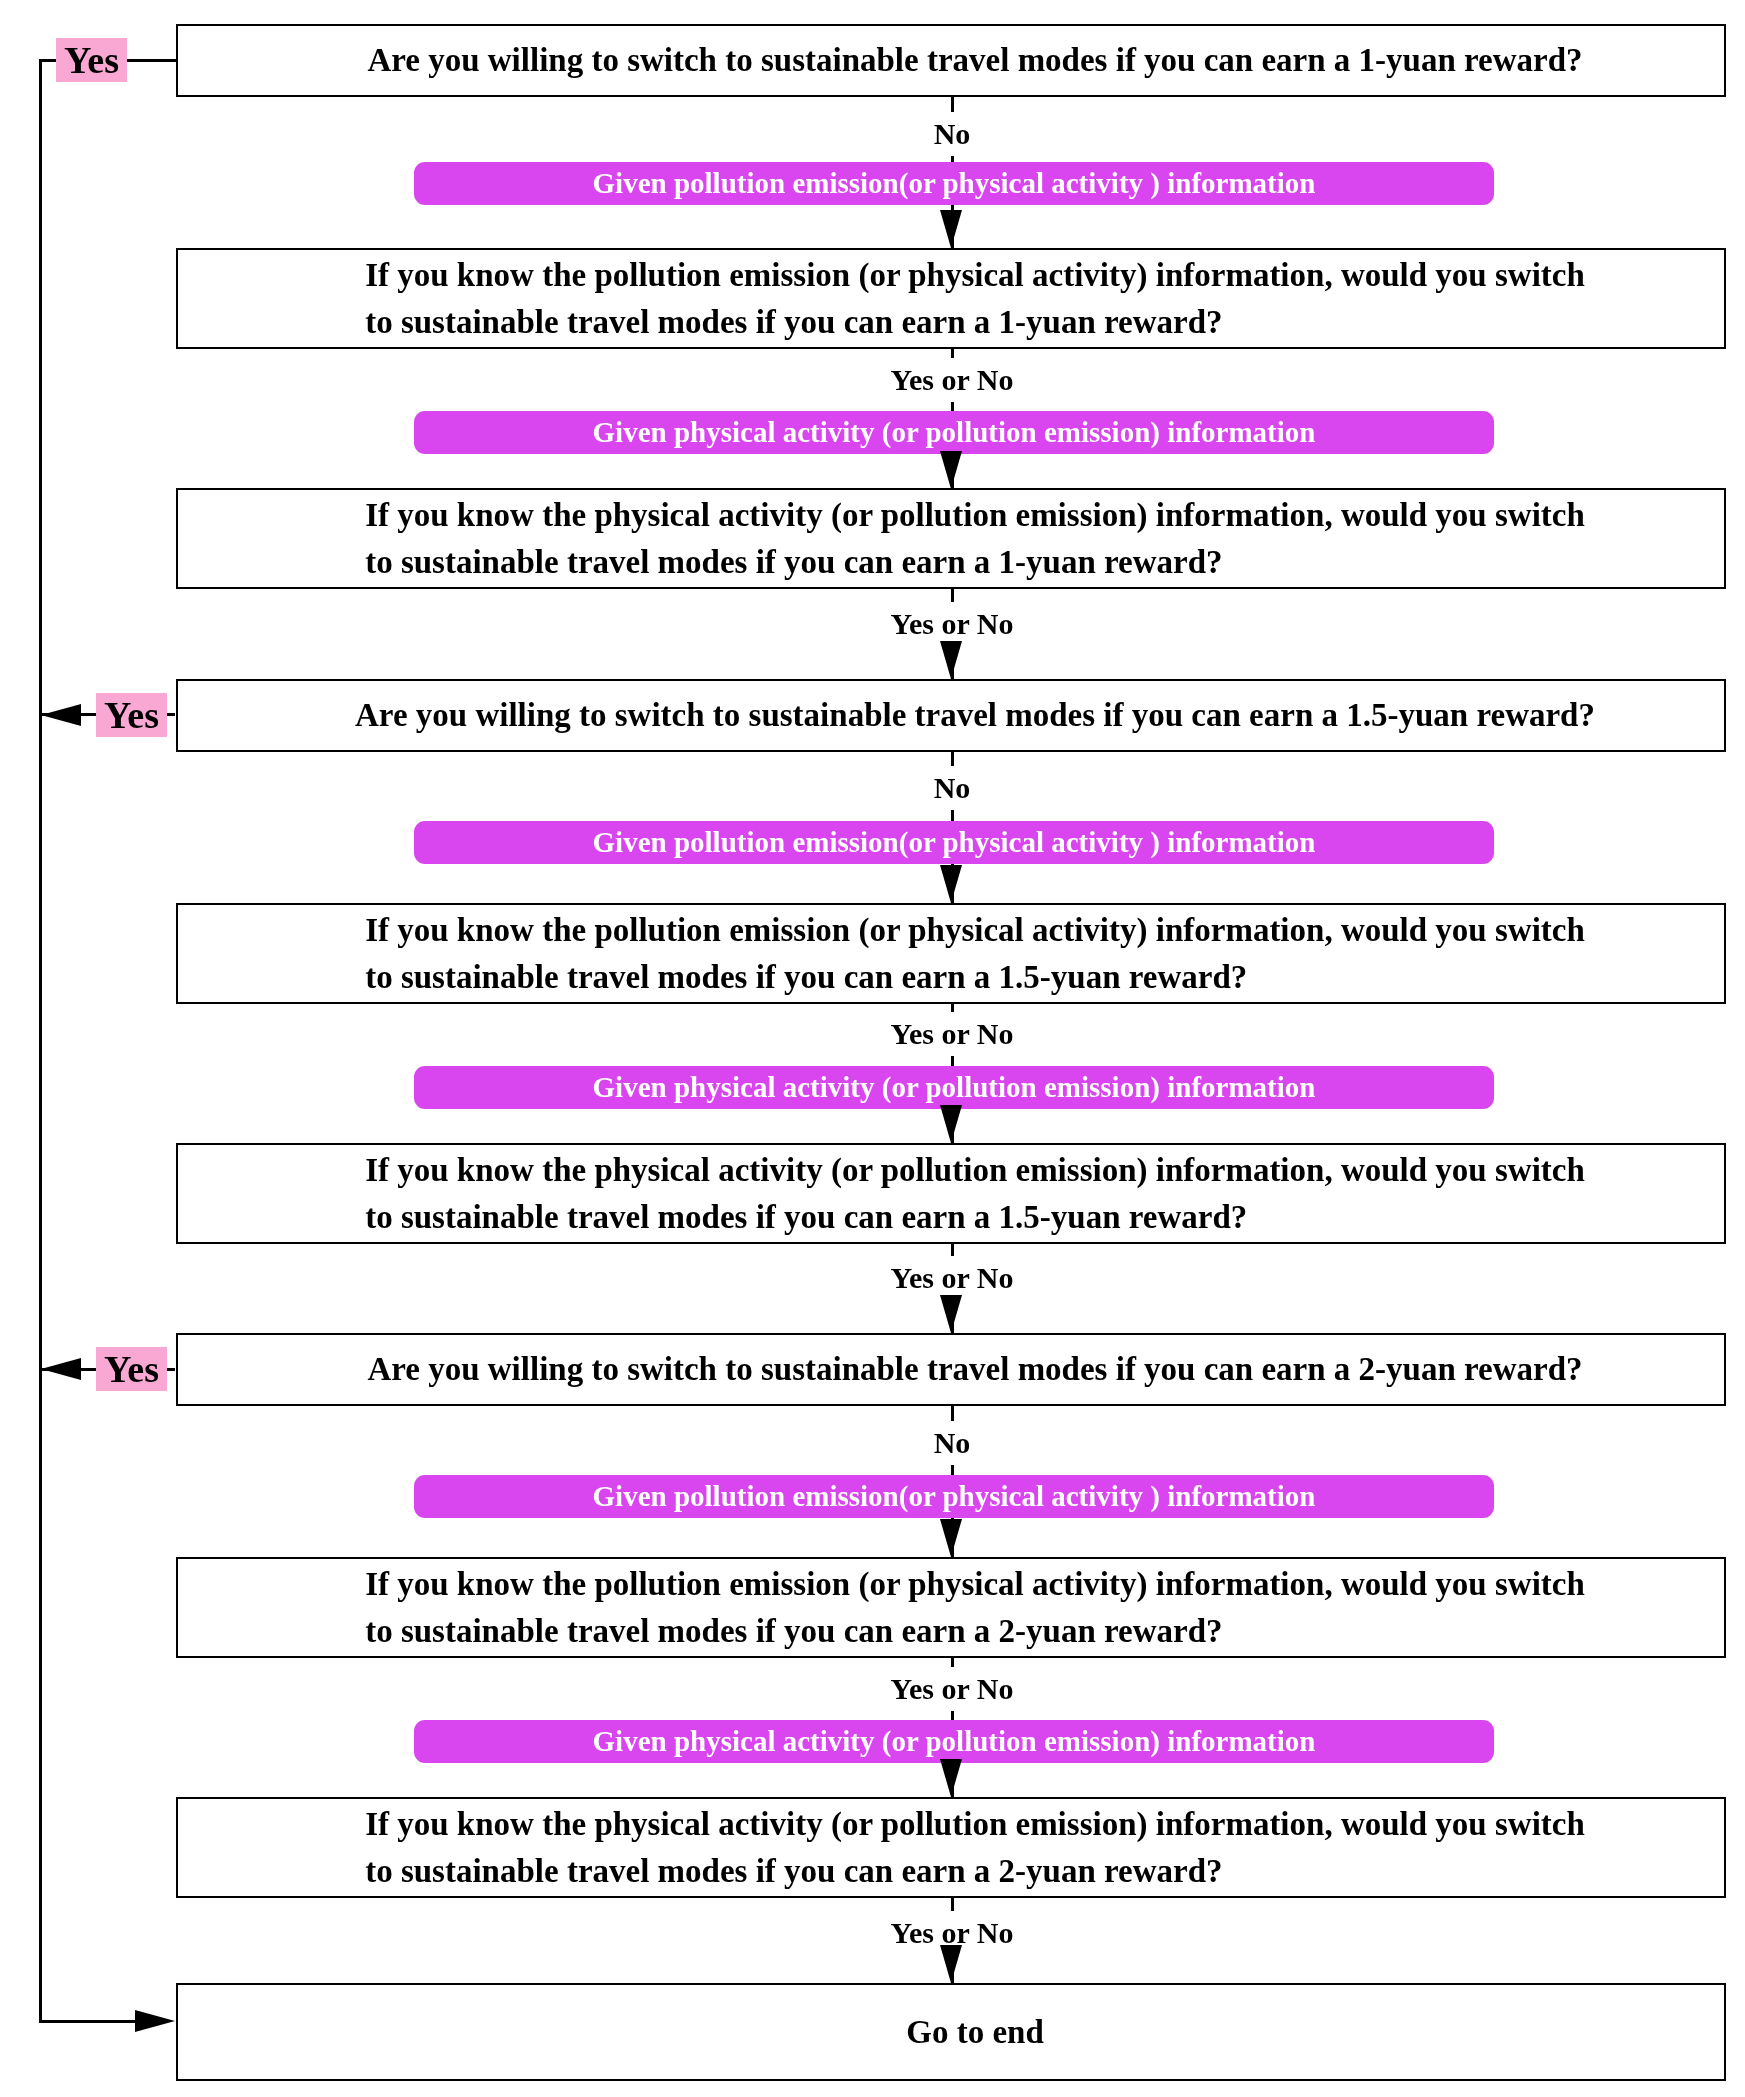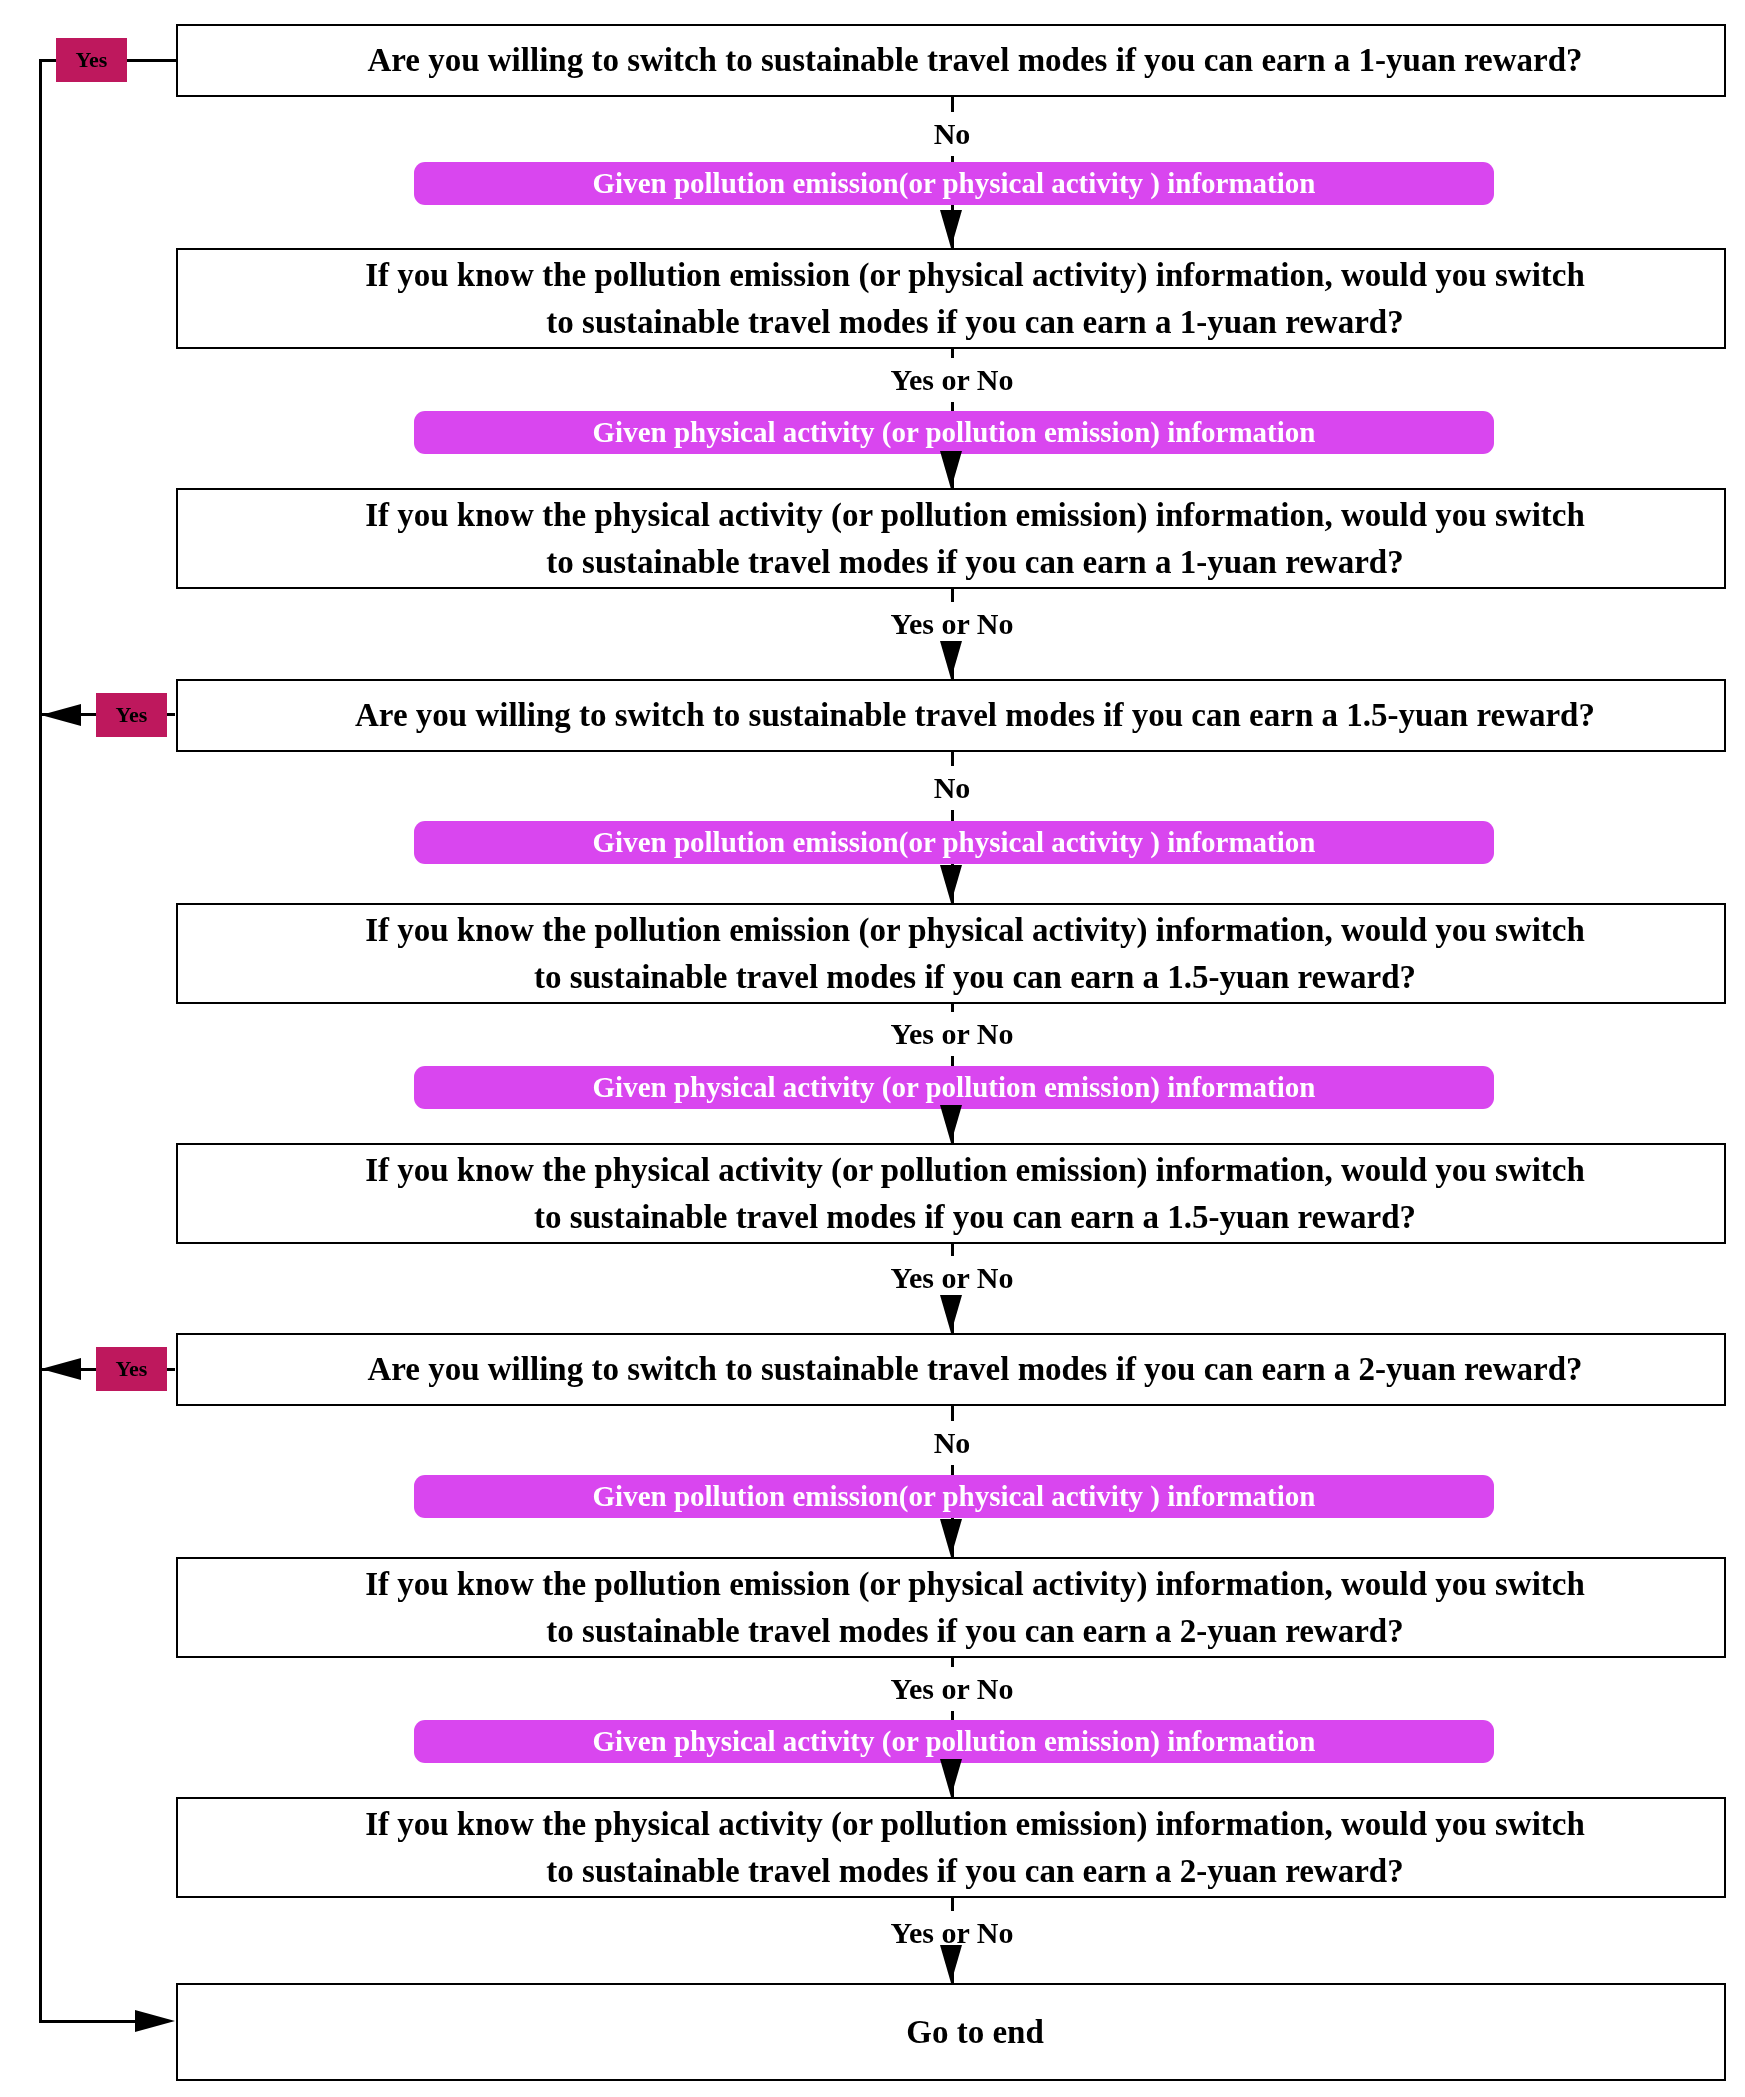--- a/index.html
+++ b/index.html
@@ -15,21 +15,20 @@
   .qbox {
     position: absolute;
     left: 176px;
     width: 1550px;
     box-sizing: border-box;
     border: 2px solid #000000;
     background: #ffffff;
     display: flex;
     align-items: center;
     justify-content: center;
-    text-align: center;
     font-size: 33px;
     line-height: 1.42;
     white-space: pre-line;
     z-index: 2;
     padding-left: 48px;
   }
   .bar {
     position: absolute;
     left: 414px;
     width: 1080px;
@@ -52,23 +51,23 @@
     background: #ffffff;
     text-align: center;
     font-size: 30px;
     line-height: 44px;
     height: 44px;
     z-index: 2;
   }
   .yes-lbl {
     position: absolute;
     width: 71px;
-    background: #be185d;
+    background: #f9a8d4;
     text-align: center;
-    font-size: 22px;
+    font-size: 38px;
     line-height: 44px;
     height: 44px;
     z-index: 2;
   }
   .line { position: absolute; background: #000000; z-index: 1; }
   .arrow-down {
     position: absolute; width: 0; height: 0;
     border-left: 11px solid transparent;
     border-right: 11px solid transparent;
     border-top: 38px solid #000000;

